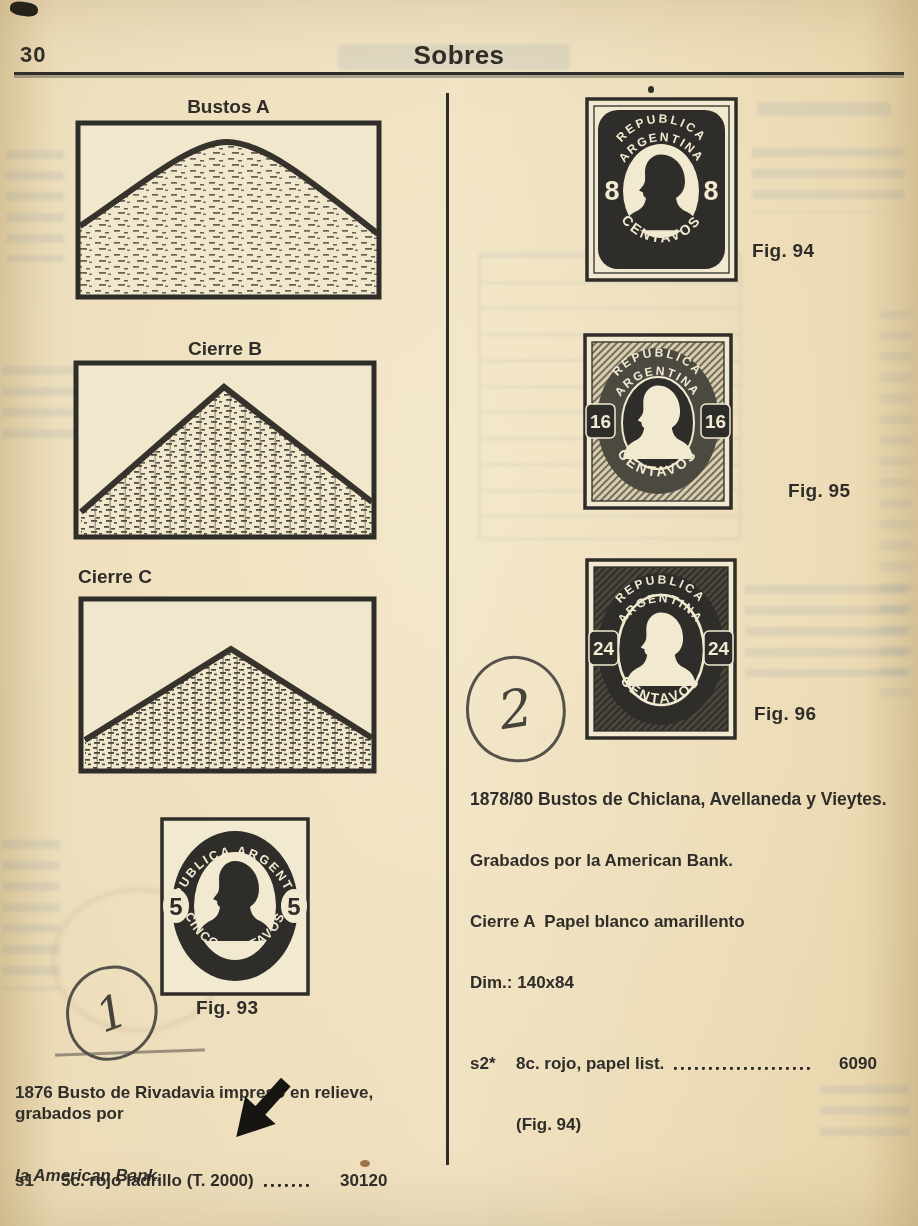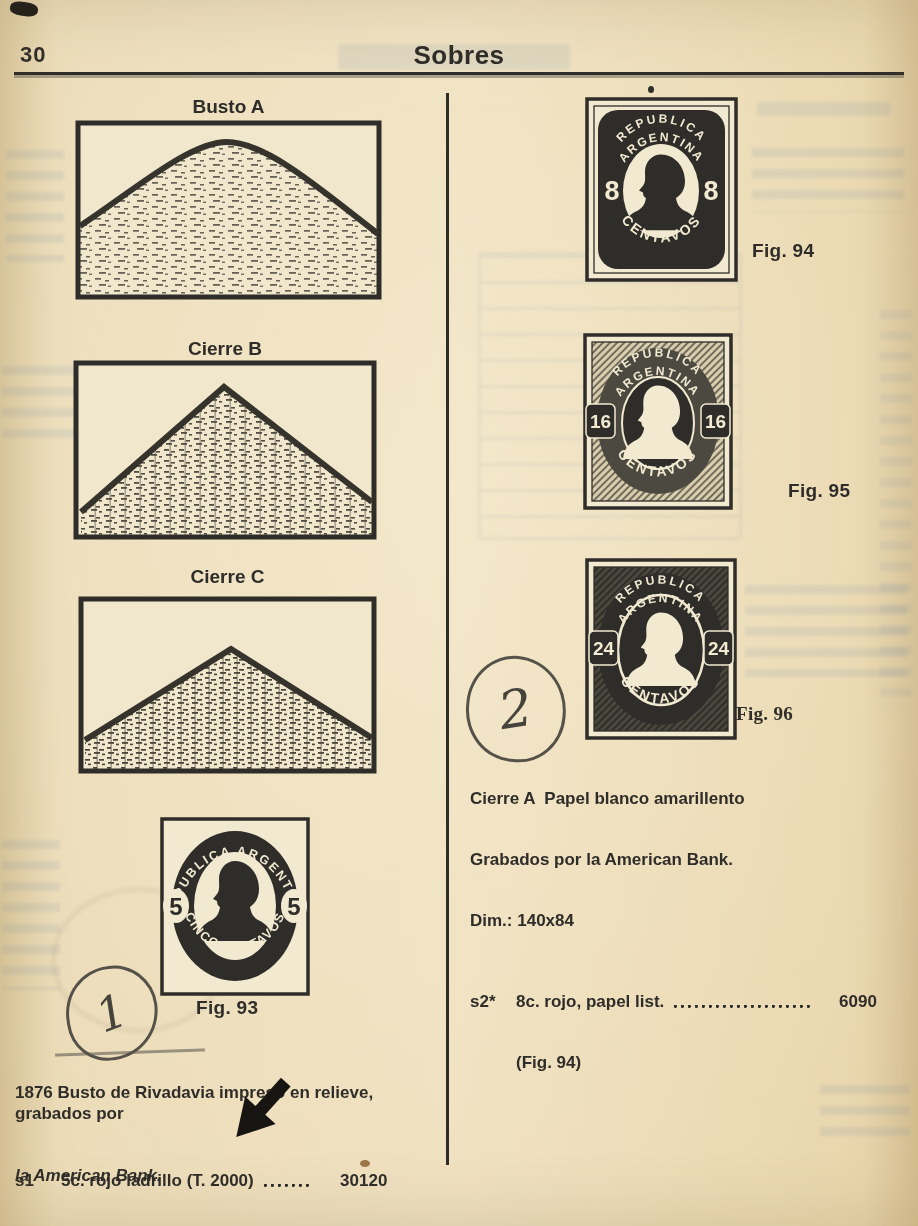--- a/index.html
+++ b/index.html
@@ -68,21 +68,21 @@
 <div class="faint-ring" style="left:52px;top:888px;width:168px;height:138px;"></div>
 <div class="fleck" style="left:360px;top:1160px;width:10px;height:7px;background:#8a5a2a;opacity:.8;"></div>
 <div class="fleck" style="left:648px;top:86px;width:6px;height:7px;background:#2f2d29;"></div>
 <div class="fleck" style="left:10px;top:2px;width:28px;height:14px;background:#1c1b18;border-radius:40%;transform:rotate(8deg);"></div>
 
 <div class="abs page-num ink">30</div>
 <div class="abs page-title ink">Sobres</div>
 <div class="abs header-rule"></div>
 <div class="abs col-divider"></div>
 
-<div class="abs fig-label" style="left:75px;top:96px;width:307px;text-align:center;">Busto A</div>
+<div class="abs fig-label" style="left:75px;top:96px;width:307px;text-align:center;">Bustos A</div>
 <svg class="abs" style="left:75px;top:120px;" width="307" height="180" viewBox="0 0 307 180">
   <defs>
     <pattern id="spkA" width="19" height="12" patternUnits="userSpaceOnUse">
       <rect x="1" y="2" width="6" height="1.7" fill="#39362f"></rect>
       <rect x="11" y="4" width="4" height="1.5" fill="#39362f"></rect>
       <rect x="5" y="8" width="7" height="1.8" fill="#39362f"></rect>
       <rect x="14" y="9.6" width="3" height="1.3" fill="#39362f"></rect>
     </pattern>
   </defs>
   <rect x="3" y="3" width="301" height="174" fill="#f1e7cd" stroke="#2f2d29" stroke-width="5"></rect>
@@ -99,21 +99,21 @@
       <rect x="3" y="6" width="6" height="1.8" fill="#35332c"></rect>
       <rect x="11" y="8" width="3" height="1.6" fill="#35332c"></rect>
       <rect x="6.5" y="0" width="1.4" height="11" fill="#35332c" opacity=".5"></rect>
     </pattern>
   </defs>
   <rect x="3" y="3" width="298" height="174" fill="#f1e7cd" stroke="#2f2d29" stroke-width="5"></rect>
   <path d="M8 152 L151 27 L299 142 L299 175 L8 175 Z" fill="url(#spkB)" opacity="0.85"></path>
   <path d="M8 152 L151 27 L299 142" fill="none" stroke="#35332c" stroke-width="6"></path>
 </svg>
 
-<div class="abs fig-label" style="left:78px;top:566px;width:299px;text-align:center;">Cierre C</div>
+<div class="abs fig-label" style="left:78px;top:566px;width:299px;text-align:left;">Cierre C</div>
 <svg class="abs" style="left:78px;top:596px;" width="299" height="178" viewBox="0 0 299 178">
   <defs>
     <pattern id="spkC" width="14" height="10" patternUnits="userSpaceOnUse">
       <rect x="1" y="1" width="4" height="1.8" fill="#35332c"></rect>
       <rect x="7" y="3" width="5" height="1.7" fill="#35332c"></rect>
       <rect x="2" y="6" width="6" height="1.8" fill="#35332c"></rect>
       <rect x="10" y="7.6" width="3" height="1.6" fill="#35332c"></rect>
       <rect x="4.5" y="0" width="1.3" height="10" fill="#35332c" opacity=".55"></rect>
     </pattern>
   </defs>
@@ -231,29 +231,30 @@
   <ellipse cx="76" cy="92" rx="37" ry="48" fill="#2f2d29"></ellipse>
   <path fill="#f2e9d1" transform="translate(7,14) scale(0.92)" d="M75 44c-9 0-16 8-16 18 0 6 1 11-2 15l-4 5 4 2c0 3 1 5 3 6-1 6-3 10-8 13-9 4-14 10-15 21h76c-1-11-6-17-15-21-5-3-7-7-8-13 6-4 9-10 9-18 0-16-11-28-24-28z"></path>
   <text font-size="12" font-weight="bold" fill="#f2e9d1" letter-spacing="2.5"><textPath href="#p96t1" startOffset="50%" text-anchor="middle">REPUBLICA</textPath></text>
   <text font-size="12" font-weight="bold" fill="#f2e9d1" letter-spacing="2"><textPath href="#p96t2" startOffset="50%" text-anchor="middle">ARGENTINA</textPath></text>
   <text font-size="14" font-weight="bold" fill="#f2e9d1" letter-spacing="2.5"><textPath href="#p96b" startOffset="50%" text-anchor="middle">CENTAVOS</textPath></text>
   <rect x="4" y="73" width="29" height="34" rx="5" fill="#2f2d29" stroke="#f2e9d1" stroke-width="1.5"></rect>
   <rect x="119" y="73" width="29" height="34" rx="5" fill="#2f2d29" stroke="#f2e9d1" stroke-width="1.5"></rect>
   <text x="18.5" y="97" font-size="19" font-weight="bold" fill="#f2e9d1" text-anchor="middle">24</text>
   <text x="133.5" y="97" font-size="19" font-weight="bold" fill="#f2e9d1" text-anchor="middle">24</text>
 </svg>
-<div class="abs fig-caption" style="left:736px;top:703px;font-family:Liberation Serif, serif;">Fig. 96</div>
+<div class="abs fig-caption" style="left:754px;top:703px;">Fig. 96</div>
 
 <div class="abs pencil-circle" style="left:466px;top:656px;width:94px;height:100px;transform:rotate(5deg);border-radius:50% 55% 48% 52%;">
   <span style="font-size:52px;transform:rotate(-14deg);">2</span>
 </div>
 
 <div class="abs tblock ink" style="left:470px;top:748px;width:436px;">
+  <span class="rhead">1878/80 Bustos de Chiclana, Avellaneda y Vieytes.</span>
+  <span class="rline">Grabados por la American Bank.</span>
   <span class="rline">Cierre A  Papel blanco amarillento</span>
-  <span class="rline">Grabados por la American Bank.</span>
   <span class="rline">Dim.: 140x84</span>
 
   <div class="row">
     <span class="code">s2*</span>
     <span class="desc">8c. rojo, papel list.</span>
     <span class="leader"></span>
     <span class="p1">60</span>
     <span class="p2">90</span>
   </div>
   <span class="subline">(Fig. 94)</span>

